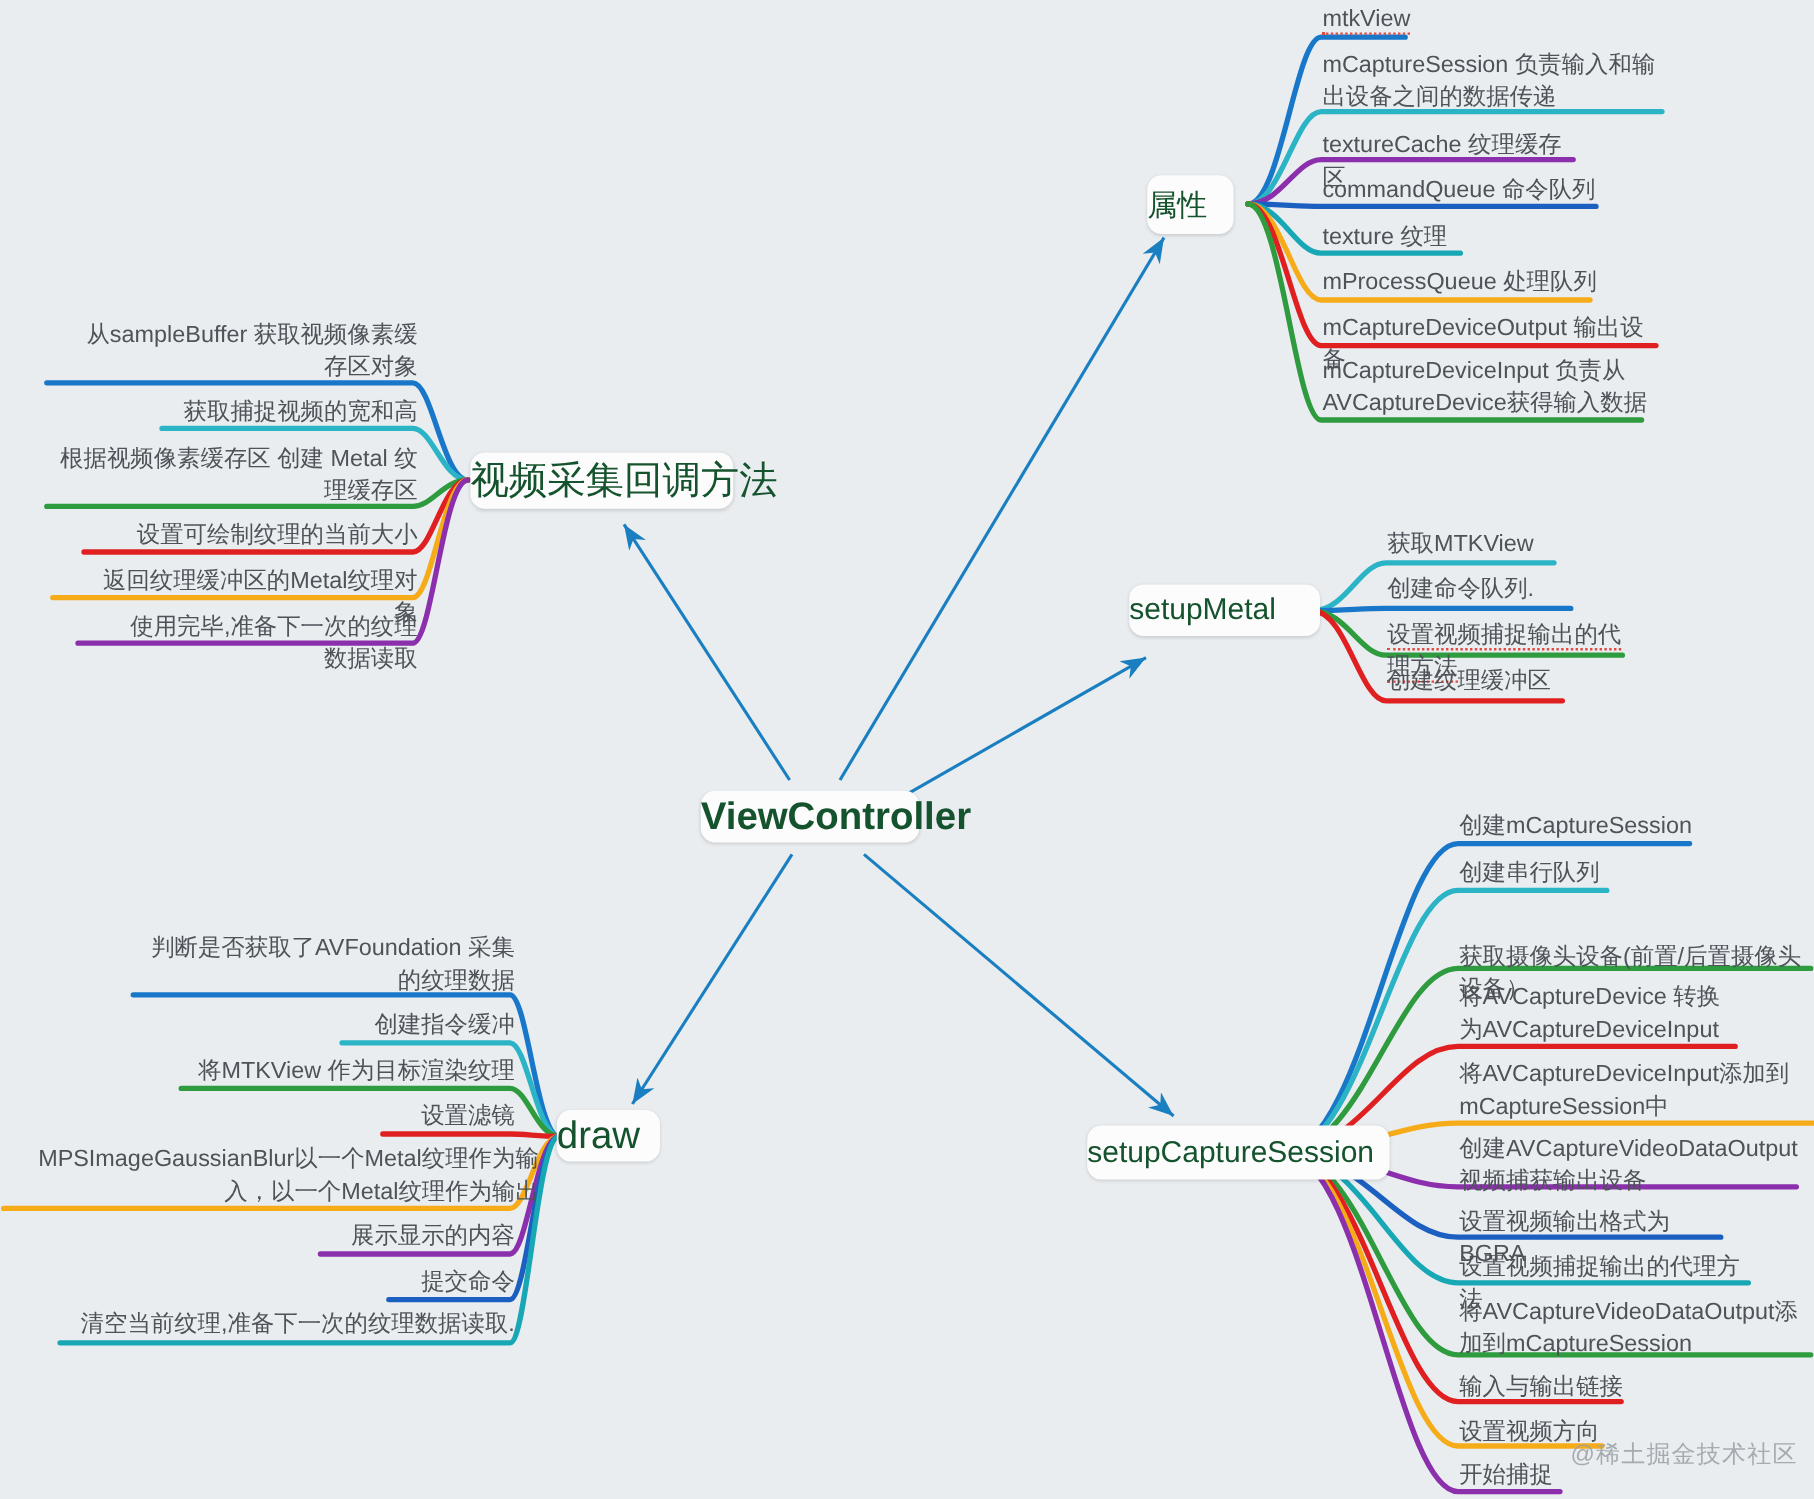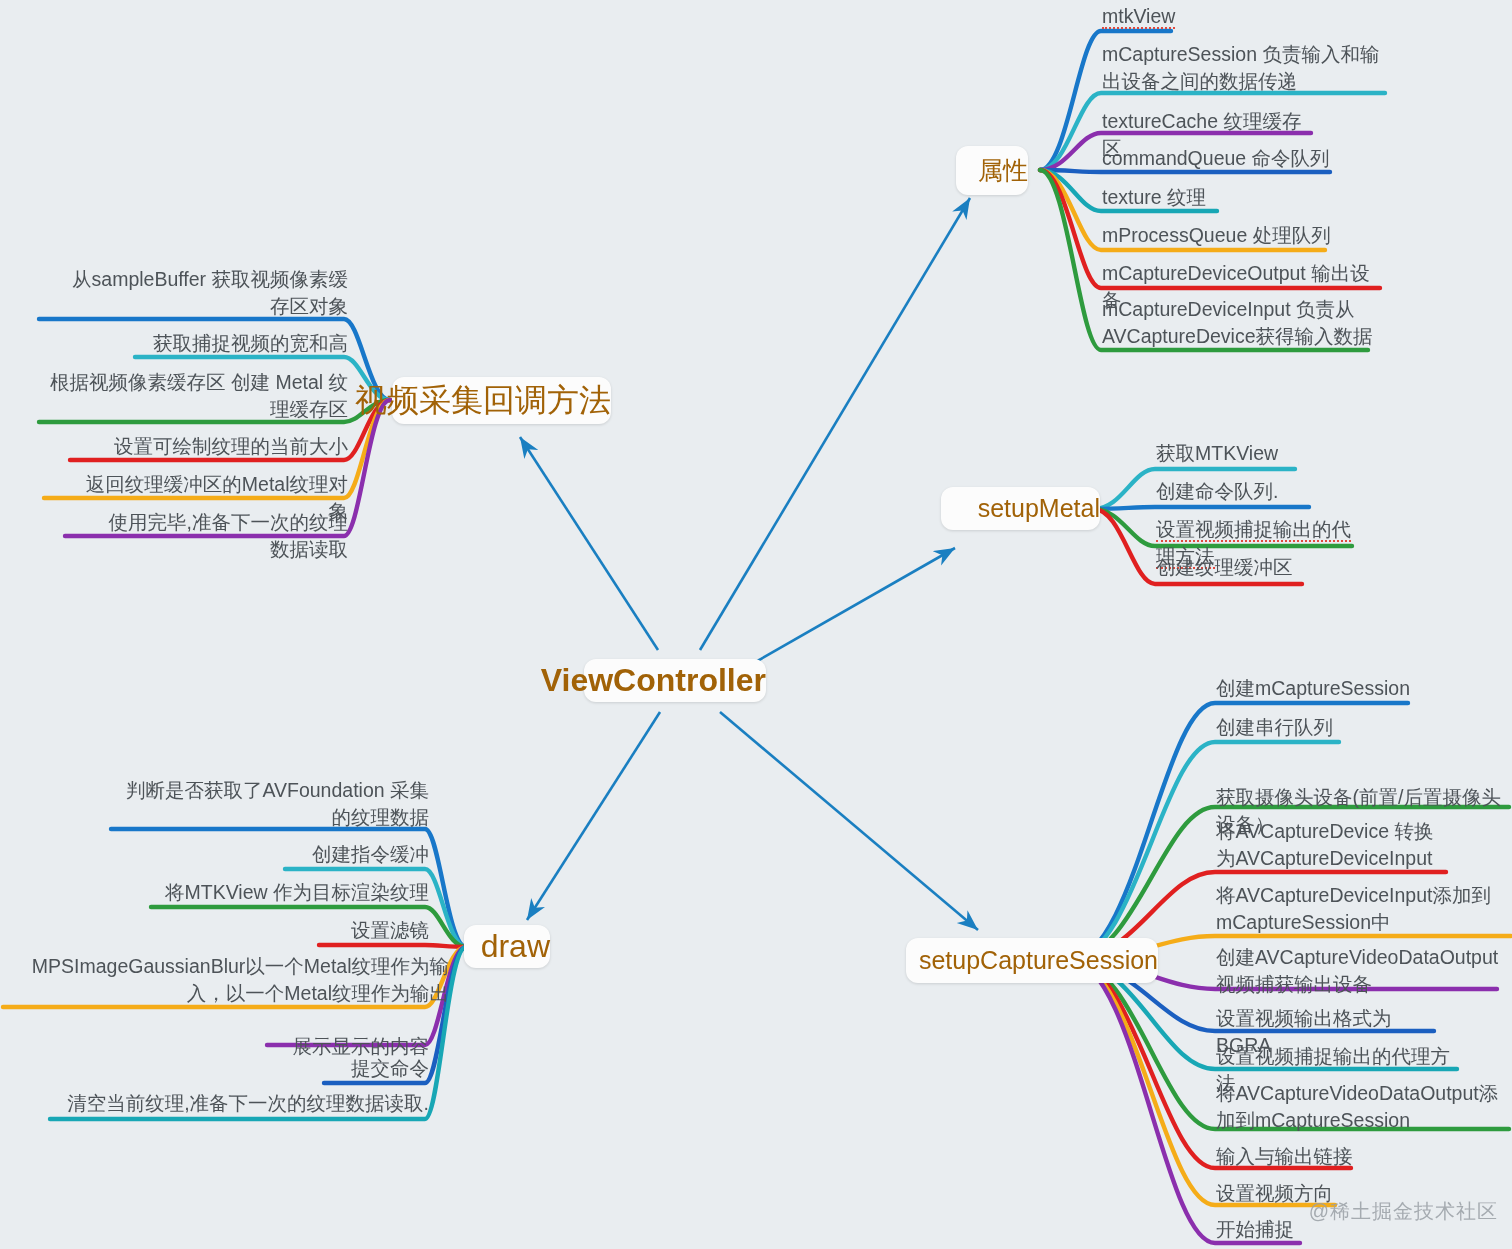--- a/index.html
+++ b/index.html
@@ -8,22 +8,22 @@
     background:#e9edf0;
     font-family:"Liberation Sans","DejaVu Sans",sans-serif;
     overflow:hidden;position:relative;
   }
   #mindmap{position:absolute;inset:0;width:1512px;height:1249px;}
   svg.wires{position:absolute;left:0;top:0;width:1512px;height:1249px;pointer-events:none;}
 
   .node{
     position:absolute;background:#fcfcfc;border-radius:12px;
     box-shadow:0 1px 3px rgba(0,0,0,.13);
-    display:flex;align-items:center;justify-content:flex-end;
-    color:#a16207;white-space:nowrap;z-index:5;
+    display:flex;align-items:center;justify-content:flex-start;
+    color:#14532d;white-space:nowrap;z-index:5;
   }
   .node.root{font-size:32px;font-weight:bold;}
   .node.branch{font-size:25px;}
   .node.branch-cn{font-size:32px;}
 
   .leaf{
     position:absolute;color:#4d5358;font-size:19.5px;
     line-height:27px;z-index:4;
   }
   .leaf.r{text-align:right;}
@@ -146,19 +146,19 @@
       <div class="leaf r" style="top: 330px; left: 137px; width: 211px;"><span>获取捕捉视频的宽和高</span></div>
       <div class="leaf r" style="top: 369px; left: 40px; width: 308px;"><span>根据视频像素缓存区 创建 Metal 纹理缓存区</span></div>
       <div class="leaf r" style="top: 433px; left: 106px; width: 242px;"><span>设置可绘制纹理的当前大小</span></div>
       <div class="leaf r" style="top: 471px; left: 82px; width: 266px;"><span>返回纹理缓冲区的Metal纹理对象</span></div>
       <div class="leaf r" style="top: 509px; left: 103px; width: 245px;"><span>使用完毕,准备下一次的纹理数据读取</span></div>
       <div class="leaf r" style="top: 777px; left: 112px; width: 317px;"><span>判断是否获取了AVFoundation 采集的纹理数据</span></div>
       <div class="leaf r" style="top: 841px; left: 286px; width: 143px;"><span>创建指令缓冲</span></div>
       <div class="leaf r" style="top: 879px; left: 152px; width: 277px;"><span>将MTKView 作为目标渲染纹理</span></div>
       <div class="leaf r" style="top: 917px; left: 320px; width: 109px;"><span>设置滤镜</span></div>
       <div class="leaf r" style="top: 953px; left: 6px; width: 423px; margin-left: 20px;"><span>MPSImageGaussianBlur以一个Metal纹理作为输入，以一个Metal纹理作为输出</span></div>
-      <div class="leaf r" style="top: 1017px; left: 268px; width: 161px; margin-top: 16px;"><span>展示显示的内容</span></div>
+      <div class="leaf r" style="top: 1017px; left: 268px; width: 161px;"><span>展示显示的内容</span></div>
       <div class="leaf r" style="top: 1055px; left: 325px; width: 104px;"><span>提交命令</span></div>
       <div class="leaf r" style="top: 1090px; left: 54px; width: 375px;"><span>清空当前纹理,准备下一次的纹理数据读取.</span></div>
     </div>
 
   <div class="watermark" style="right:14px;bottom:24px;">@稀土掘金技术社区</div>
 </div>
 
 </body></html>

